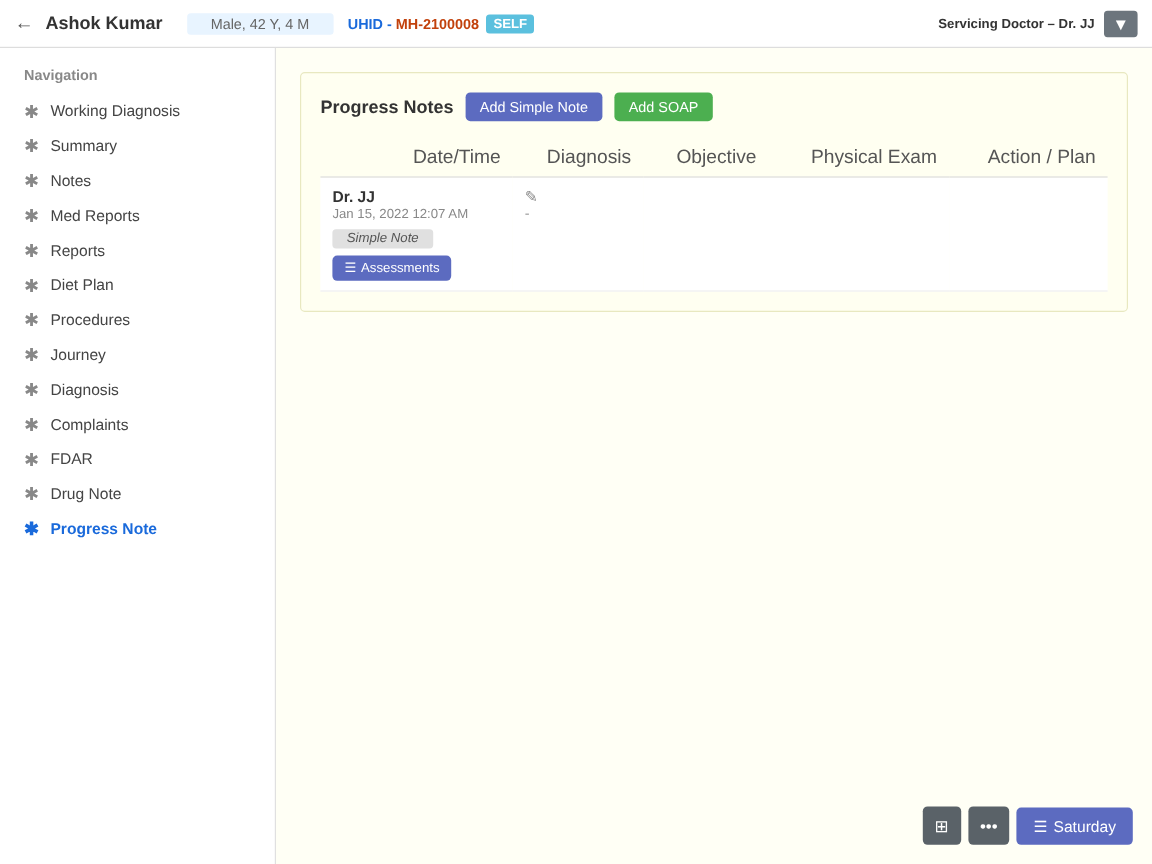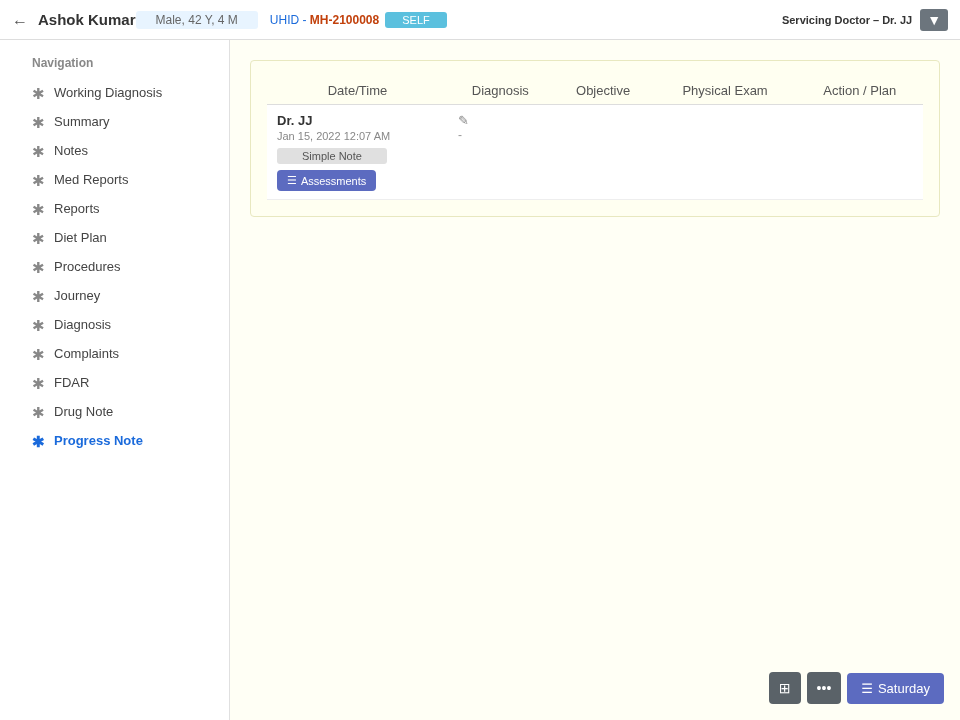--- a/index.html
+++ b/index.html
@@ -10,56 +10,56 @@
       display: flex; align-items: center;
       padding: 6px 12px;
       background: #fff;
       border-bottom: 1px solid #ddd;
       height: 40px;
     }
     .header-back {
       color: #555; font-size: 16px; cursor: pointer; margin-right: 10px;
     }
     .patient-name {
-      font-weight: bold; font-size: 15px; color: #333; margin-right: 0;
+      font-weight: bold; font-size: 15px; color: #333; margin-right: 20px;
     }
     .patient-meta {
       font-size: 12px; color: #666; margin-right: 12px;
       background: #e8f4ff; padding: 2px 20px; border-radius: 3px;
     }
     .uhid {
       font-size: 12px; color: #333; margin-right: 6px;
     }
-    .uhid span { font-weight: normal; color: #1a6adb; }
+    .uhid span { font-weight: bold; color: #1a6adb; }
     .admitted {
       font-size: 12px; color: #666; margin-right: 8px;
     }
     .self-badge {
-      background: #5bc0de; color: #fff; font-size: 11px; padding: 2px 17px; border-radius: 3px; font-weight: normal;
+      background: #5bc0de; color: #fff; font-size: 11px; padding: 2px 6px; border-radius: 3px; font-weight: bold;
     }
     .header-right {
       margin-left: auto; display: flex; align-items: center; gap: 8px;
     }
     .servicing-doctor {
       font-size: 11px; color: #555;
     }
     .servicing-doctor span { font-weight: bold; color: #333; }
     .header-icon-btn {
       background: #6c757d; color: #fff; border: none; border-radius: 3px; padding: 3px 7px; cursor: pointer; font-size: 14px;
     }
 
     
     .layout { display: flex; height: calc(720px - 40px); }
 
     
     .sidebar {
       width: 230px; min-width: 230px;
       background: #fff;
       border-right: 1px solid #e0e0e0;
-      padding: 10px 16px;
+      padding: 10px 4px;
       overflow-y: auto;
     }
     .sidebar-title {
       font-size: 12px; font-weight: bold; color: #888;
       padding: 6px 16px 8px 16px;
       text-transform: none;
     }
     .sidebar-item {
       display: flex; align-items: center;
       padding: 7px 16px;
@@ -92,33 +92,33 @@
       padding: 5px 12px; font-size: 12px; cursor: pointer;
     }
     .btn-add-soap {
       background: #4caf50; color: #fff; border: none; border-radius: 4px;
       padding: 5px 12px; font-size: 12px; cursor: pointer;
     }
 
     
     .notes-table { width: 100%; border-collapse: collapse; }
     .notes-table thead th {
-      text-align: center; font-size: 13px; color: #555;
+      text-align: right; font-size: 16px; color: #555;
       padding: 6px 10px; border-bottom: 1px solid #ddd;
       font-weight: normal;
     }
     .notes-table tbody td {
       padding: 8px 10px; vertical-align: top; border-bottom: 1px solid #eee;
     }
     .note-row { background: #fff; }
     .note-doctor { font-weight: bold; font-size: 13px; color: #333; }
     .note-datetime { font-size: 11px; color: #888; margin-top: 2px; }
     .badge-simple {
       display: inline-block; background: #e0e0e0; color: #555;
-      font-size: 11px; padding: 2px 25px; border-radius: 3px; margin-top: 6px;
+      font-size: 11px; padding: 2px 12px; border-radius: 3px; margin-top: 6px; font-style: italic;
     }
     .btn-assessments {
       display: inline-flex; align-items: center; gap: 4px;
       background: #5c6bc0; color: #fff; border: none; border-radius: 4px;
       padding: 4px 10px; font-size: 11px; cursor: pointer; margin-top: 6px;
     }
     .edit-icon { color: #888; font-size: 13px; }
     .dash { color: #999; font-size: 12px; }
 
     
@@ -227,20 +227,25 @@
         </div>
         <div class="sidebar-item active">
           <span class="bullet">✱</span>
                      <span>Progress Note</span>
         </div>
       </div>
   </div>
 
   <div class="main">
     <div class="notes-area">
+      <div class="section-header">
+        <span class="section-title">Progress Notes</span>
+        <button class="btn-add-simple">Add Simple Note</button>
+        <button class="btn-add-soap">Add SOAP</button>
+      </div>
 
       <table class="notes-table">
         <thead>
           <tr>
             <th>Date/Time</th>
             <th>Diagnosis</th>
             <th>Objective</th>
             <th>Physical Exam</th>
             <th>Action / Plan</th>
           </tr>

